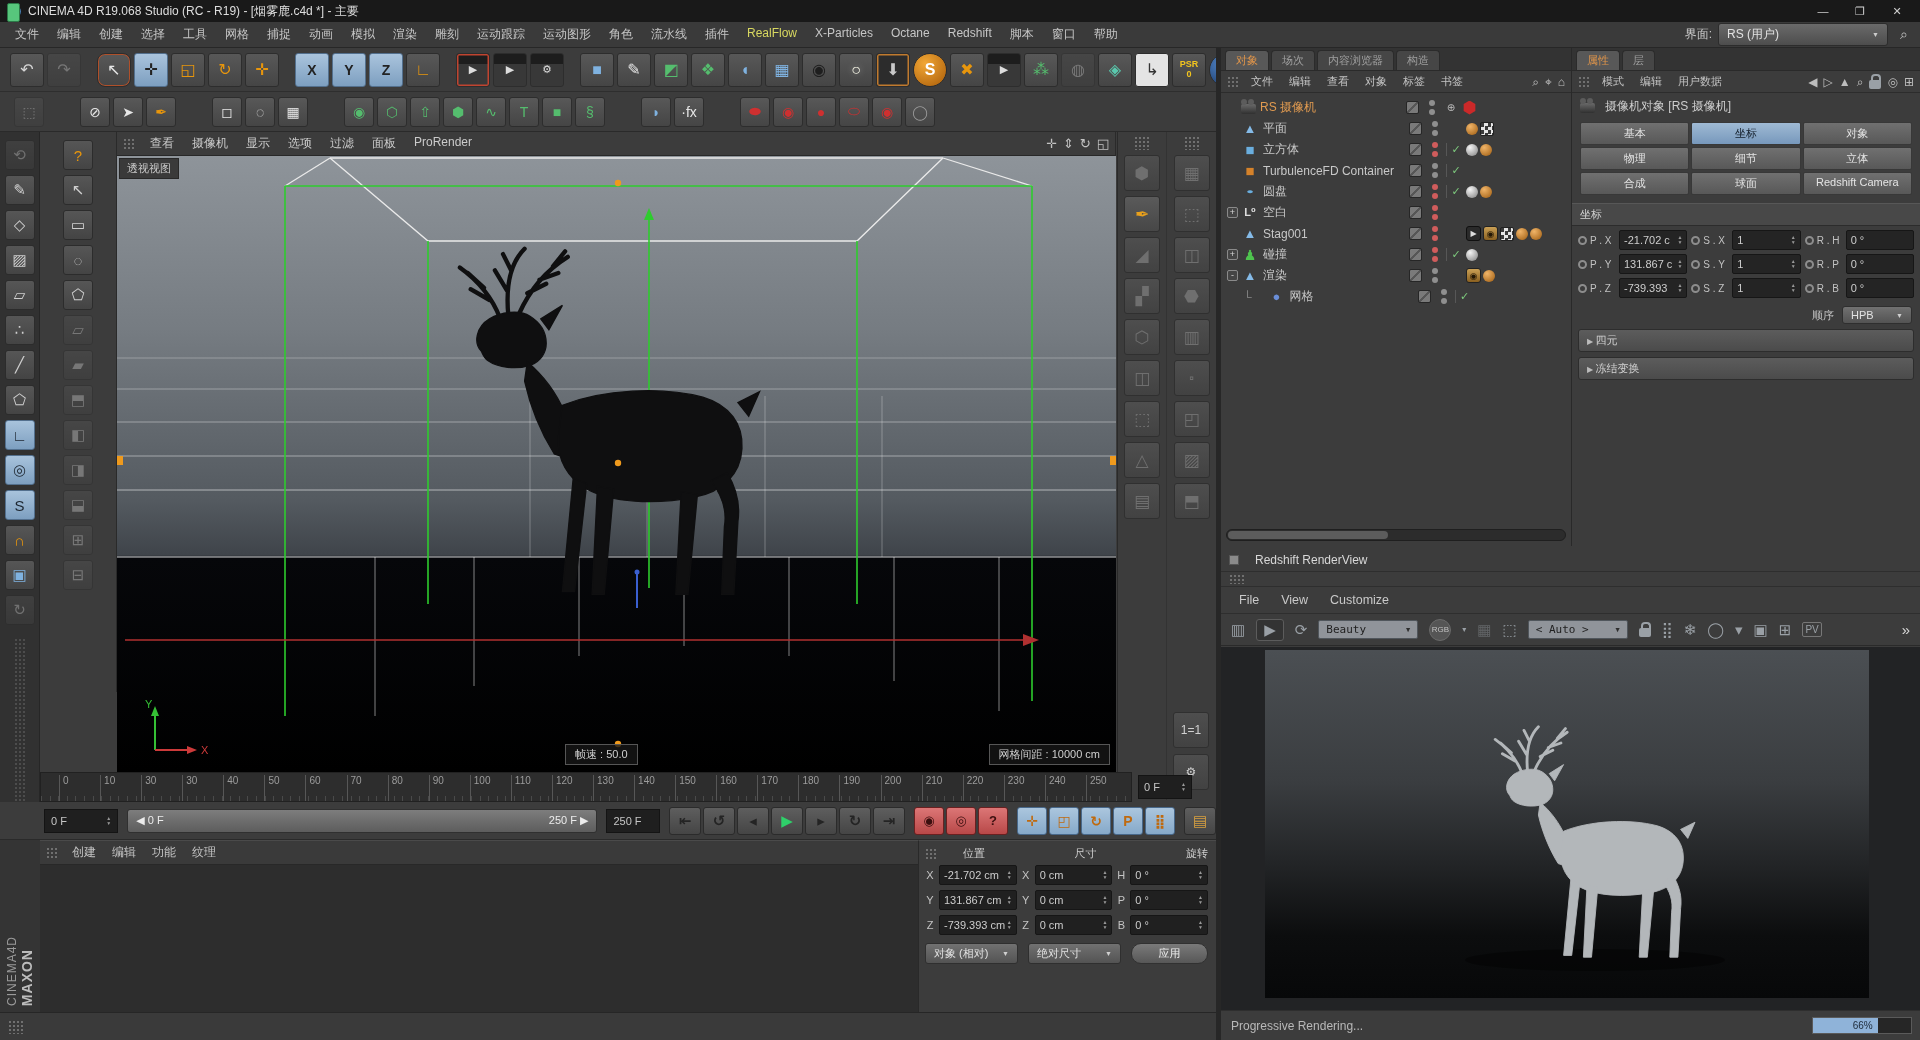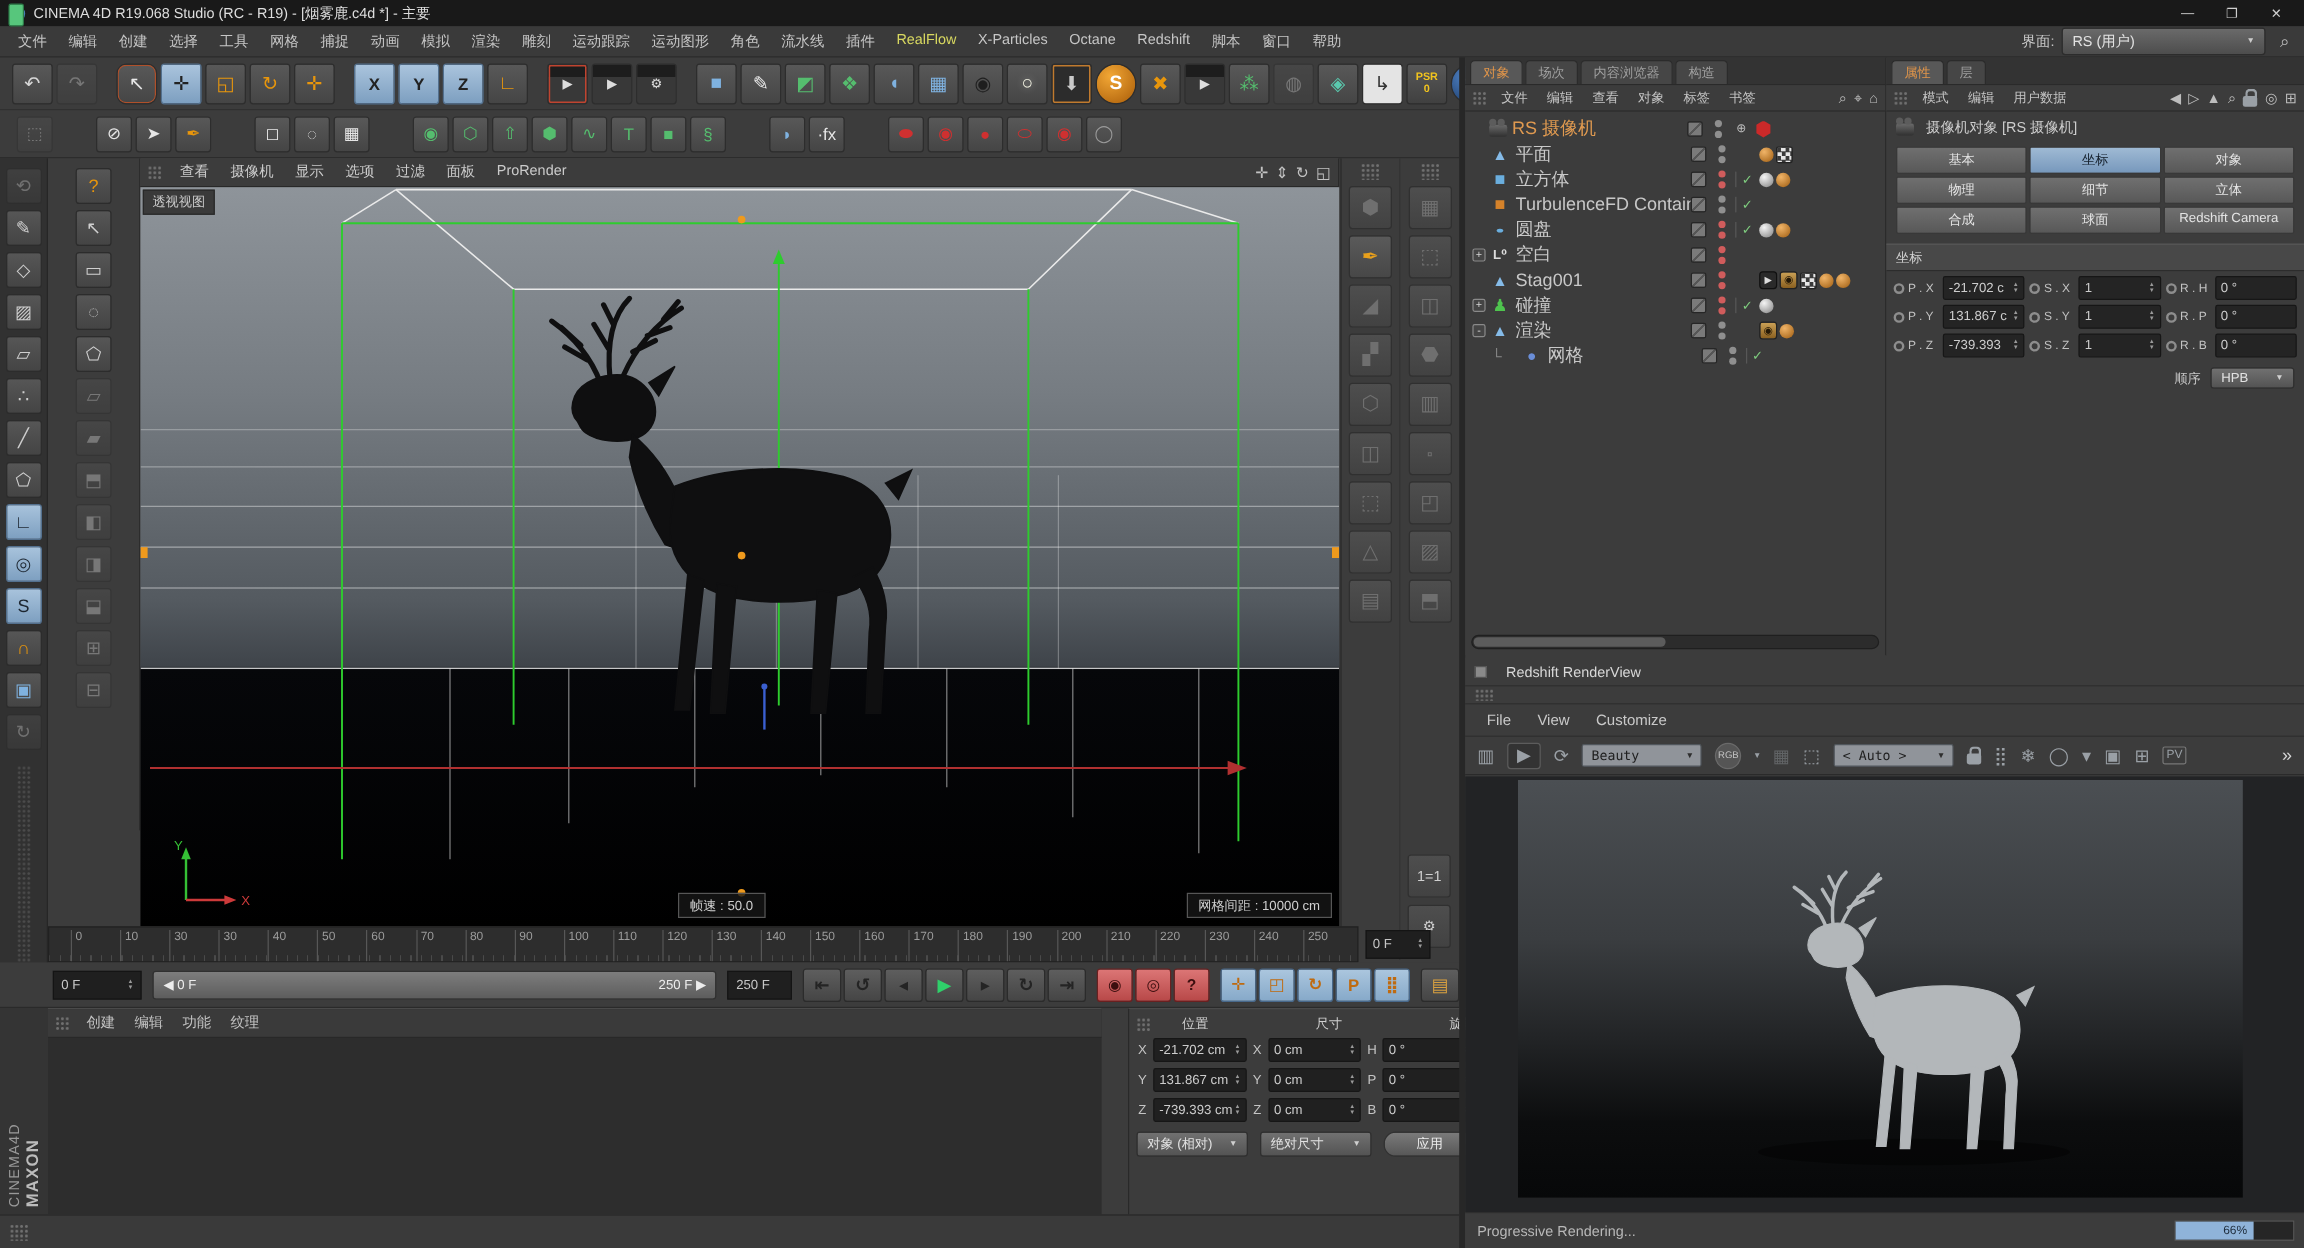--- a/index.html
+++ b/index.html
@@ -86,21 +86,21 @@
 .rec{width:30px;height:28px;background:linear-gradient(#dc7676,#b84848);border:1px solid #6a2020;border-radius:3px;display:flex;align-items:center;justify-content:center;color:#3c0f0f;font-weight:bold;font-size:13px;flex:none}
 .tgl{width:30px;height:28px;background:linear-gradient(#abc6de,#86a9c9);border:1px solid #48688a;border-radius:3px;display:flex;align-items:center;justify-content:center;color:#bf6a0f;font-weight:bold;font-size:14px;flex:none}
 .grp{display:flex;gap:2px}
 
 #materials{position:absolute;left:40px;top:840px;width:878px;height:172px;background:#2d2d2d;border-top:1px solid #4a4a4a}
 .mat-menu{height:24px;background:#3a3a3a;border-bottom:1px solid #282828;display:flex;align-items:center;gap:2px;padding-left:6px}
 #brand{position:absolute;left:0;top:840px;width:40px;height:172px;background:#343434;display:flex;justify-content:center;align-items:flex-end;padding-bottom:6px;gap:0}
 #brand span{writing-mode:vertical-rl;transform:rotate(180deg)}
 .maxon{font-weight:bold;font-size:14px;color:#bcbcbc;letter-spacing:1px}
 .c4d{font-size:12px;color:#9a9a9a;letter-spacing:1px}
-#coordspanel{position:absolute;left:940px;top:840px;width:298px;height:172px;background:#3c3c3c;border-left:1px solid #292929;border-top:1px solid #4a4a4a;padding:5px 8px 0 6px}
+#coordspanel{position:absolute;left:918px;top:840px;width:298px;height:172px;background:#3c3c3c;border-left:1px solid #292929;border-top:1px solid #4a4a4a;padding:5px 8px 0 6px}
 .cp-head{display:flex;align-items:center;margin-bottom:4px}
 .cp-head .grip{margin-right:8px}
 .cp-head span{font-size:11px;color:#cfcfcf}
 .cp-row{display:flex;align-items:center;gap:4px;margin-bottom:5px}
 .cl{width:10px;font-size:11px;color:#c4c4c4;text-align:center}
 .vbox{height:20px;background:#202020;border:1px solid #161616;border-radius:2px;display:flex;align-items:center;padding:0 4px;color:#cdcdcd;font-size:11px}
 .cp-row .vbox{flex:1}
 .cp-foot{display:flex;gap:10px;margin-top:8px}
 .dd{background:linear-gradient(#717171,#535353);border:1px solid #2f2f2f;border-radius:3px;color:#e2e2e2;font-size:11px;padding:2px 8px;display:flex;align-items:center}
 .dd::after{content:"▼";font-size:7px;color:#d0d0d0;margin-left:auto;padding-left:8px}
@@ -124,21 +124,21 @@
 .oi{width:18px;height:16px;display:inline-flex;align-items:center;justify-content:center;margin-right:4px;font-size:13px;flex:none}
 .ic-tri::before{content:"▲";color:#85bbe8}
 .ic-cube::before{content:"■";color:#6aaede;font-size:15px}
 .ic-tfd::before{content:"■";color:#d5822a;font-size:15px}
 .ic-disc::before{content:"●";color:#6aaede;transform:scaleY(.55)}
 .ic-null::before{content:"L⁰";color:#dcdcdc;font-size:11px;font-weight:bold}
 .ic-person::before{content:"♟";color:#4ec44e;font-size:14px}
 .ic-mesh::before{content:"●";color:#6a8ed8}
 .ic-cam{width:15px;height:10px;background:linear-gradient(#6a6a6a,#303030);border-radius:2px;position:relative;margin-top:3px}
 .ic-cam::before{content:"";position:absolute;top:-5px;left:0;width:6px;height:6px;border-radius:50%;background:#5c5c5c;box-shadow:7px 0 0 #5c5c5c}
-.oname{width:146px;font-size:15px;color:#c8c8c8;white-space:nowrap;overflow:hidden}
+.oname{width:146px;font-size:12px;color:#c8c8c8;white-space:nowrap;overflow:hidden}
 .row.sel .oname{color:#e09a50}
 .row.child{padding-left:16px}
 .row.child::before{content:"└";color:#8a8a8a;margin-right:2px}
 .row.child .oname{width:128px}
 .layersq{width:13px;height:13px;background:linear-gradient(135deg,#7a7a7a 0 44%,#565656 44% 56%,#7a7a7a 56%);border:1px solid #262626;border-radius:2px;flex:none;margin-right:7px}
 .dots{display:flex;flex-direction:column;gap:3px;width:12px;align-items:center;flex:none;margin-right:5px}
 .dots i{width:6px;height:6px;border-radius:50%;background:#8f8f8f}
 .dots.red i{background:#d05c5c}
 .chk{width:16px;text-align:center;font-size:11px;flex:none;margin-right:4px}
 .chk.tick{color:#7ecb7e}
@@ -957,20 +957,25 @@
           </span>
         </span>
       </div>
     </div>
   <div class="orderrow">
     <span>顺序</span>
     <span class="dd">
         <span>HPB</span>
       </span>
   </div>
+  <div>
+
+  <div class="fold">四元</div>
+      <div class="fold">冻结变换</div>
+    </div>
 </div>
 
 <div id="renderview">
   <div class="rvtitle">
     <span class="rvwinicon"></span>
     <span>Redshift RenderView</span>
   </div>
   <div class="rvgrip">
       <span class="grip" style="height:10px"></span>
     </div>

